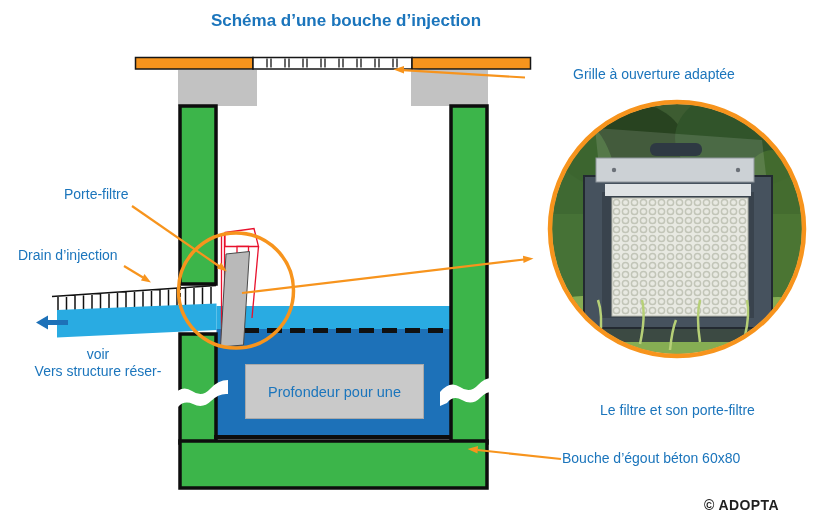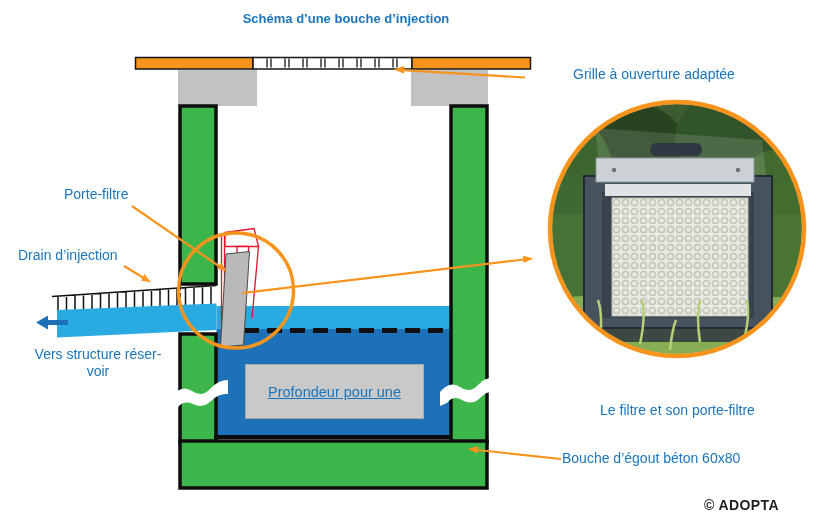--- a/index.html
+++ b/index.html
@@ -1,27 +1,27 @@
 <!DOCTYPE html>
 <html><head>
 <meta charset="utf-8">
 <style>
   html,body{margin:0;padding:0;background:#ffffff;}
   .stage{position:relative;width:835px;height:527px;background:#ffffff;overflow:hidden;
          font-family:"Liberation Sans", sans-serif;}
   .stage svg{position:absolute;left:0;top:0;}
   .lbl{position:absolute;color:#1b75bc;font-size:14px;line-height:17px;white-space:nowrap;}
   .title{position:absolute;left:146px;top:11px;width:400px;text-align:center;
-         color:#1b75bc;font-size:13px;font-weight:bold;}
+         color:#1b75bc;font-size:17px;font-weight:bold;}
   .vers{position:absolute;left:22px;top:346px;width:152px;text-align:center;
         color:#1b75bc;font-size:14px;line-height:17px;}
   .vers span{display:block;}
   .depth-box{position:absolute;left:245px;top:364px;width:177px;height:53px;
              background:#c9c9c9;border:1px solid #a9a9a9;display:flex;flex-direction:row;
-             align-items:center;justify-content:center;color:#1b75bc;font-size:14.5px;line-height:20px;text-decoration:underline;}
+             align-items:center;justify-content:center;color:#1b75bc;font-size:14.5px;line-height:20px;}
   .caption{position:absolute;left:565px;top:402px;width:225px;text-align:center;
            color:#1b75bc;font-size:14px;}
   .copyright{position:absolute;left:704px;top:497px;color:#1f1f1f;font-size:14px;
              font-weight:600;letter-spacing:.4px;}
 </style>
 </head>
 <body>
 
 <div class="stage">
 
@@ -130,22 +130,22 @@
       </g>
     </g>
     <circle cx="677" cy="229" r="127" fill="none" stroke="#f7941d" stroke-width="4.5"></circle>
   </svg>
 
   <div class="title">Schéma d’une bouche d’injection</div>
   <div class="lbl" style="left:527px;top:66px;margin-left:46px;">Grille à ouverture adaptée</div>
   <div class="lbl" style="left:64px;top:186px;">Porte-filtre</div>
   <div class="lbl" style="left:18px;top:247px;">Drain d’injection</div>
   <div class="vers">
+    <span>voir</span>
     <span>Vers structure réser-</span>
-    <span>voir</span>
   </div>
   <div class="depth-box">
     <span>Profondeur pour une</span>
   </div>
   <div class="caption">Le filtre et son porte-filtre</div>
   <div class="lbl" style="left:562px;top:450px;">Bouche d’égout béton 60x80</div>
   <div class="copyright">© ADOPTA</div>
 </div>
 
 </body></html>

